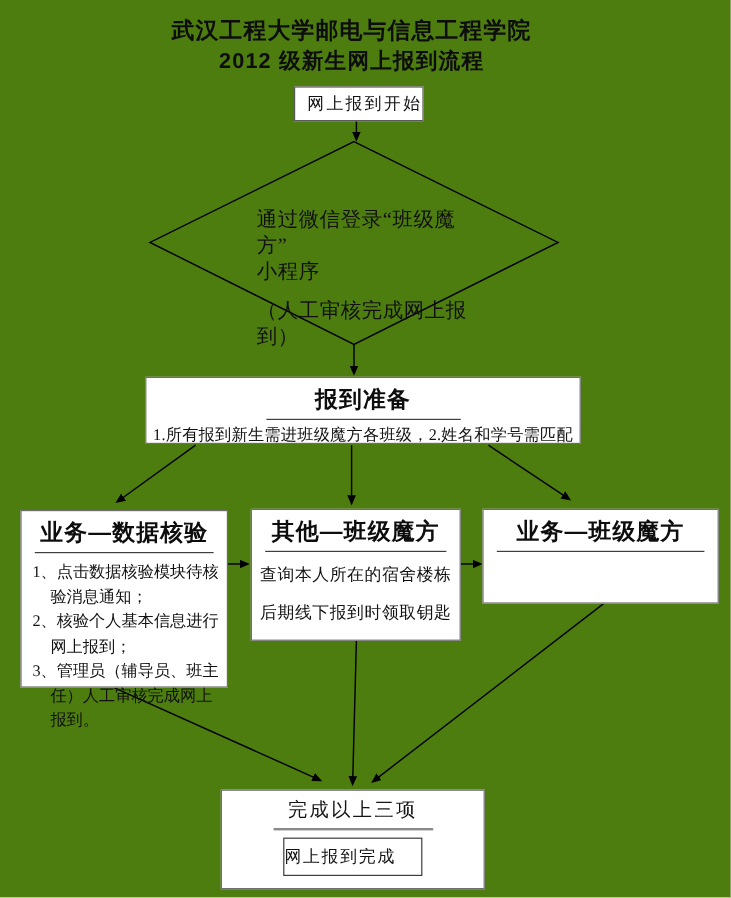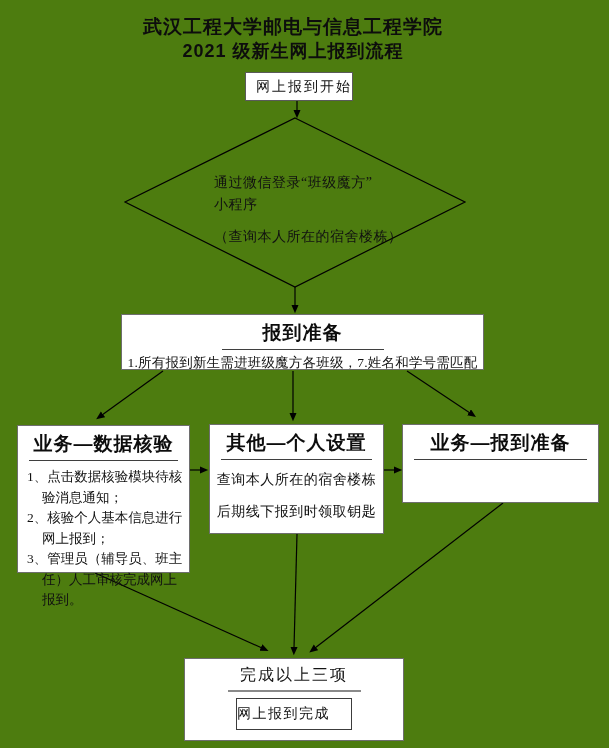--- a/index.html
+++ b/index.html
@@ -27,21 +27,21 @@
     background:#ffffff;
     box-sizing:border-box;
   }
   .start-box{
     left:245px;top:72px;width:108px;height:29px;
     display:flex;align-items:center;justify-content:flex-end;
     font-size:14px;letter-spacing:2px;border-color:#5a5a5a;
   }
   .diamond-text{
     position:absolute;left:214px;top:172px;width:190px;
-    font-size:14px;line-height:22px;letter-spacing:0.5px;
+    font-size:17px;line-height:22px;letter-spacing:0.5px;
   }
   .diamond-text .note{margin-top:10px;}
   .prep-box{left:121px;top:314px;width:363px;height:56px;}
   .box-title{
     text-align:center;
     font-family:"Liberation Sans", sans-serif;
     font-weight:bold;font-size:19px;
     padding-top:5px;letter-spacing:1px;color:#0d0d0d;
   }
   .rule{
@@ -99,60 +99,60 @@
     <path d="M190,470 L201,470" stroke="#000000" stroke-width="1.2" marker-end="url(#ah)"></path>
     <path d="M384,470 L395,470" stroke="#000000" stroke-width="1.2" marker-end="url(#ah)"></path>
 
     <path d="M95,573 L262,648" stroke="#000000" stroke-width="1.2" marker-end="url(#ah)"></path>
     <path d="M297,534 L294,648" stroke="#000000" stroke-width="1.2" marker-end="url(#ah)"></path>
     <path d="M503,503 L315,648" stroke="#000000" stroke-width="1.2" marker-end="url(#ah)"></path>
   </svg>
 
   <div class="doc-title">
     <div class="t1">武汉工程大学邮电与信息工程学院</div>
-    <div class="t2">2021 级新生网上报到流程</div>
+    <div class="t2">2012 级新生网上报到流程</div>
   </div>
 
   <div class="node start-box">
     <span>网上报到开始</span>
   </div>
 
   <div class="diamond-text">
     <div>通过微信登录“班级魔方”</div>
     <div>小程序</div>
-    <div class="note">（查询本人所在的宿舍楼栋）</div>
+    <div class="note">（人工审核完成网上报到）</div>
   </div>
 
   <div class="node prep-box">
     <div class="box-title">报到准备</div>
     <hr class="rule prep-rule">
-    <div class="prep-body">1.所有报到新生需进班级魔方各班级，7.姓名和学号需匹配</div>
+    <div class="prep-body">1.所有报到新生需进班级魔方各班级，2.姓名和学号需匹配</div>
   </div>
 
   <div class="node verify-box">
     <div class="box-title">业务—数据核验</div>
     <hr class="rule side-rule">
     <div class="verify-list">
       <div class="item">1、点击数据核验模块待核验消息通知；</div>
       <div class="item">2、核验个人基本信息进行网上报到；</div>
       <div class="item">3、管理员（辅导员、班主任）人工审核完成网上报到。</div>
     </div>
   </div>
 
   <div class="node personal-box">
-    <div class="box-title">其他—个人设置</div>
+    <div class="box-title">其他—班级魔方</div>
     <hr class="rule side-rule">
     <div class="personal-body">
       <div>查询本人所在的宿舍楼栋</div>
       <div>后期线下报到时领取钥匙</div>
     </div>
   </div>
 
   <div class="node fill-box">
-    <div class="box-title">业务—报到准备</div>
+    <div class="box-title">业务—班级魔方</div>
     <hr class="rule side-rule">
   </div>
 
   <div class="node finish-box">
     <div class="finish-title">完成以上三项</div>
     <hr class="rule finish-rule">
     <div class="finish-inner">
       <span>网上报到完成</span>
     </div>
   </div>

